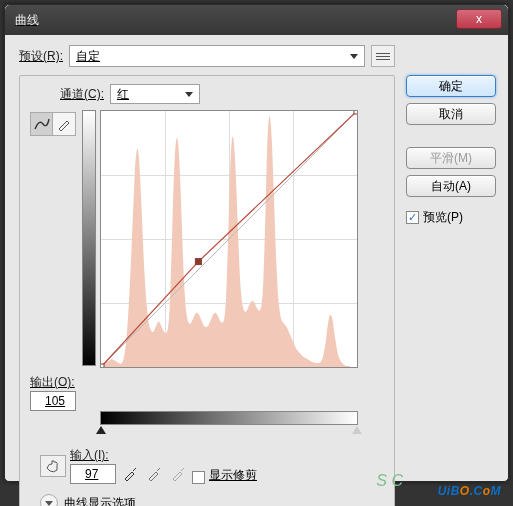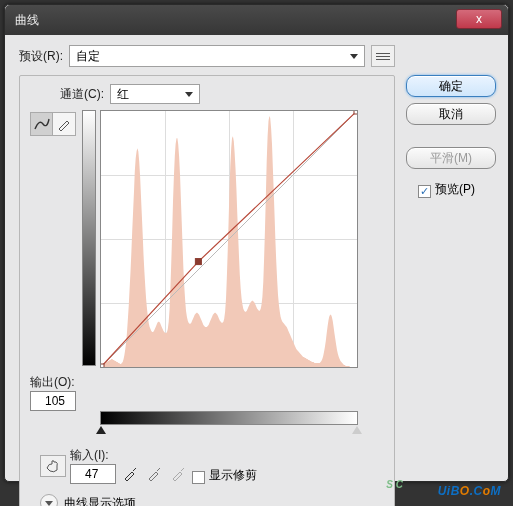--- a/index.html
+++ b/index.html
@@ -1,20 +1,21 @@
 <!DOCTYPE html>
 <html><head>
 <meta charset="utf-8">
 <style>
   * { box-sizing: border-box; margin: 0; padding: 0; font-family: "Microsoft YaHei", SimSun, Arial, sans-serif; font-size: 12px; }
   body { background: #333; width: 513px; height: 506px; position: relative; }
   .dialog {
     position: absolute; left: 4px; top: 4px; width: 505px; height: 478px;
     background: #e7e7e8; border: 1px solid #2a2a2a; border-radius: 5px;
     box-shadow: 0 0 4px rgba(0,0,0,0.6);
+    text-decoration: underline;
   }
   .titlebar {
     height: 30px; background: linear-gradient(#4a4a4a, #363636);
     border-radius: 5px 5px 0 0; display: flex; align-items: center;
     padding: 0 6px; color: #fff; position: relative;
   }
   .title-text { color: #eee; font-size: 12px; margin-left: 4px; }
   .close-btn {
     position: absolute; right: 6px; top: 4px; width: 46px; height: 20px;
     background: linear-gradient(#d46a7a, #c0394b); border: 1px solid #7a2a35;
@@ -99,37 +100,37 @@
   .chevron-btn {
     width: 18px; height: 18px; border: 1px solid #aaa; border-radius: 9px;
     background: #f5f5f5; display: flex; align-items: center; justify-content: center; margin-right: 6px;
   }
   .chevron-down { width: 0; height: 0; border-left: 4px solid transparent; border-right: 4px solid transparent; border-top: 5px solid #555; }
   .right-panel {
     position: absolute; right: 12px; top: 40px; width: 90px;
     display: flex; flex-direction: column; gap: 6px;
   }
   .btn {
-    height: 22px; border: 1px solid #8a8a8a; border-radius: 9px;
+    height: 22px; border: 1px solid #8a8a8a; border-radius: 4px;
     background: linear-gradient(#fbfbfb, #e5e5e5);
     display: flex; align-items: center; justify-content: center;
     box-shadow: inset 0 1px 0 #fff;
   }
   .btn.primary {
     border: 1px solid #3a7fbf; background: linear-gradient(#eaf4ff, #cfe6fb);
     box-shadow: 0 0 3px #6bb0ef, inset 0 1px 0 #fff;
   }
   .btn.disabled { color: #999; }
-  .preview-row { display: flex; align-items: flex-end; margin-top: 6px; margin-left: 12px; }
+  .preview-row { display: flex; align-items: center; margin-top: 6px; }
   .watermark {
     position: absolute; right: 12px; bottom: 6px; font-size: 20px; font-weight: bold;
     font-style: italic; color: #0d6fc4; letter-spacing: 0.5px;
   }
   .watermark .o { color: #e07b00; }
-  .sc-mark { position: absolute; right: 110px; bottom: 16px; color: #7fbf8a; font-size: 10px; font-style: italic; font-weight: bold; }
+  .sc-mark { position: absolute; right: 110px; bottom: 16px; color: #7fbf8a; font-size: 16px; font-style: italic; }
 </style>
 </head>
 <body>
 
 <div class="dialog">
   <div class="titlebar">
     <span class="title-text">曲线</span>
     <div class="close-btn">
       <span>x</span>
     </div>
@@ -210,21 +211,21 @@
 
       <div class="input-row">
         <div class="hand-icon">
           <svg width="18" height="16">
               <path d="M3 10 Q5 5 8 6 L8 3 Q10 2 10 4 L12 4 Q14 5 13 8 L13 12 Q10 15 6 13 Z" stroke="#555" fill="none"></path>
             </svg>
         </div>
         <div style="display:flex;flex-direction:column">
           <span class="label">输入(I):</span>
           <div class="num-input">
-            <span>47</span>
+            <span>97</span>
           </div>
         </div>
         <div style="display:flex;gap:4px;align-self:flex-end">
           <div class="eyedrop">
               <svg width="16" height="16">
                 <path d="M3 13 L10 6 L12 8 L5 15 Z M11 5 L14 2" stroke="#333" fill="none"></path>
               </svg>
             </div>
           <div class="eyedrop">
               <svg width="16" height="16">
@@ -255,20 +256,23 @@
       <div class="btn primary">
           <span>确定</span>
         </div>
       <div class="btn">
           <span>取消</span>
         </div>
       <div style="height:10px"></div>
       <div class="btn disabled">
           <span>平滑(M)</span>
         </div>
+      <div class="btn">
+          <span>自动(A)</span>
+        </div>
       <div class="preview-row">
         <span class="checkbox checked"></span>
         <span>预览(P)</span>
       </div>
     </div>
 
   </div>
 </div>
 
 <div class="sc-mark">S C</div>

